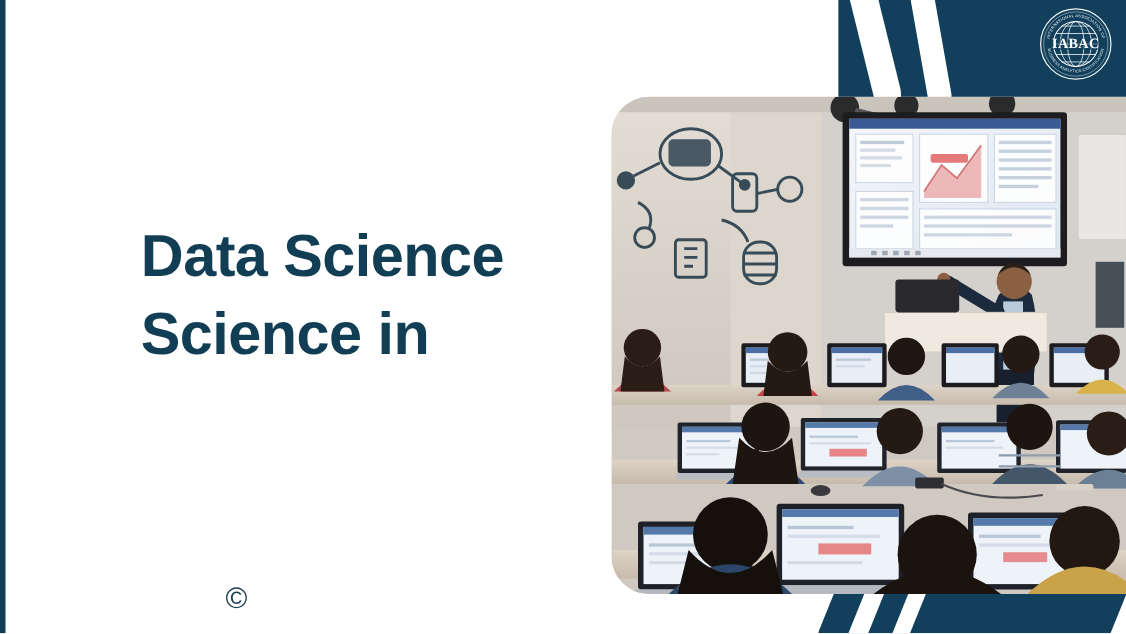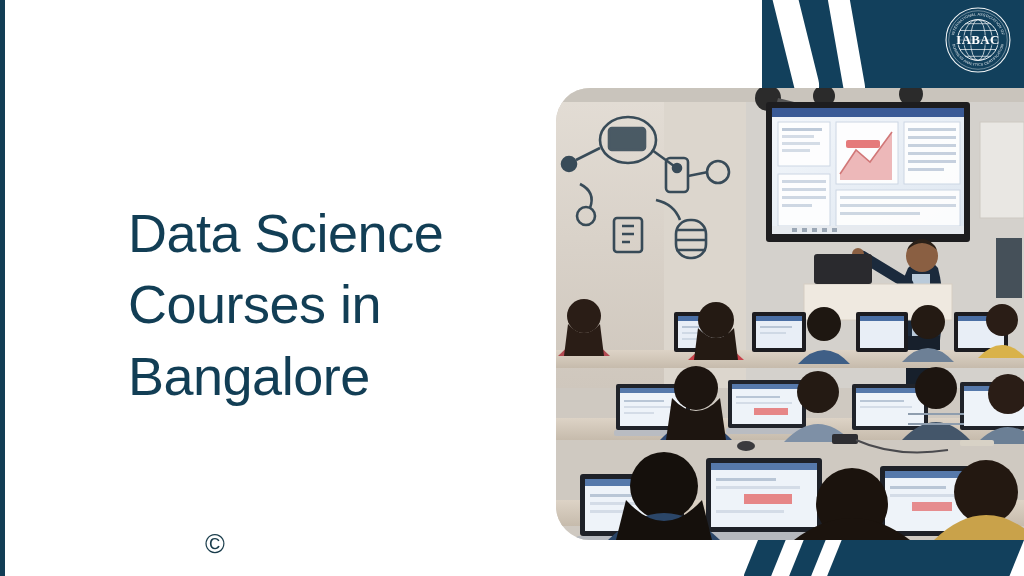--- a/index.html
+++ b/index.html
@@ -62,21 +62,21 @@
   }
   .logo svg { display:block; width: 68px; height: 68px; }
 
   
   .headline {
     position: absolute;
     left: 128px; top: 198px;
     width: 430px;
     color: #123E55;
     font-size: 54px;
-    font-weight: normal;
+    font-weight: bold;
     line-height: 1.32;
     letter-spacing: -0.5px;
   }
 
   
   .brand {
     position: absolute;
     left: 205px; top: 531px;
     display: flex;
     align-items: center;
@@ -164,22 +164,21 @@
         <textPath href="#arcTop" startOffset="50%" text-anchor="middle">INTERNATIONAL ASSOCIATION OF</textPath>
       </text>
       <text fill="#ffffff" font-family="'Liberation Sans', sans-serif" font-size="5.2" letter-spacing="0.3" opacity="0.9">
         <textPath href="#arcBot" startOffset="50%" text-anchor="middle">BUSINESS ANALYTICS CERTIFICATION</textPath>
       </text>
     </svg>
   </div>
 
   <div class="headline">
     <div>Data Science</div>
-    <div>Courses in</div>
-    <div>Bangalore</div>
+    <div>Science in</div>
   </div>
 
   <div class="brand">
     <span class="copy-mark">©</span>
   </div>
 
   <div class="photo">
     <svg viewBox="0 0 468 452" preserveAspectRatio="xMidYMid slice" xmlns="http://www.w3.org/2000/svg">
       <defs>
         <linearGradient id="wallG" x1="0" y1="0" x2="0" y2="1">

